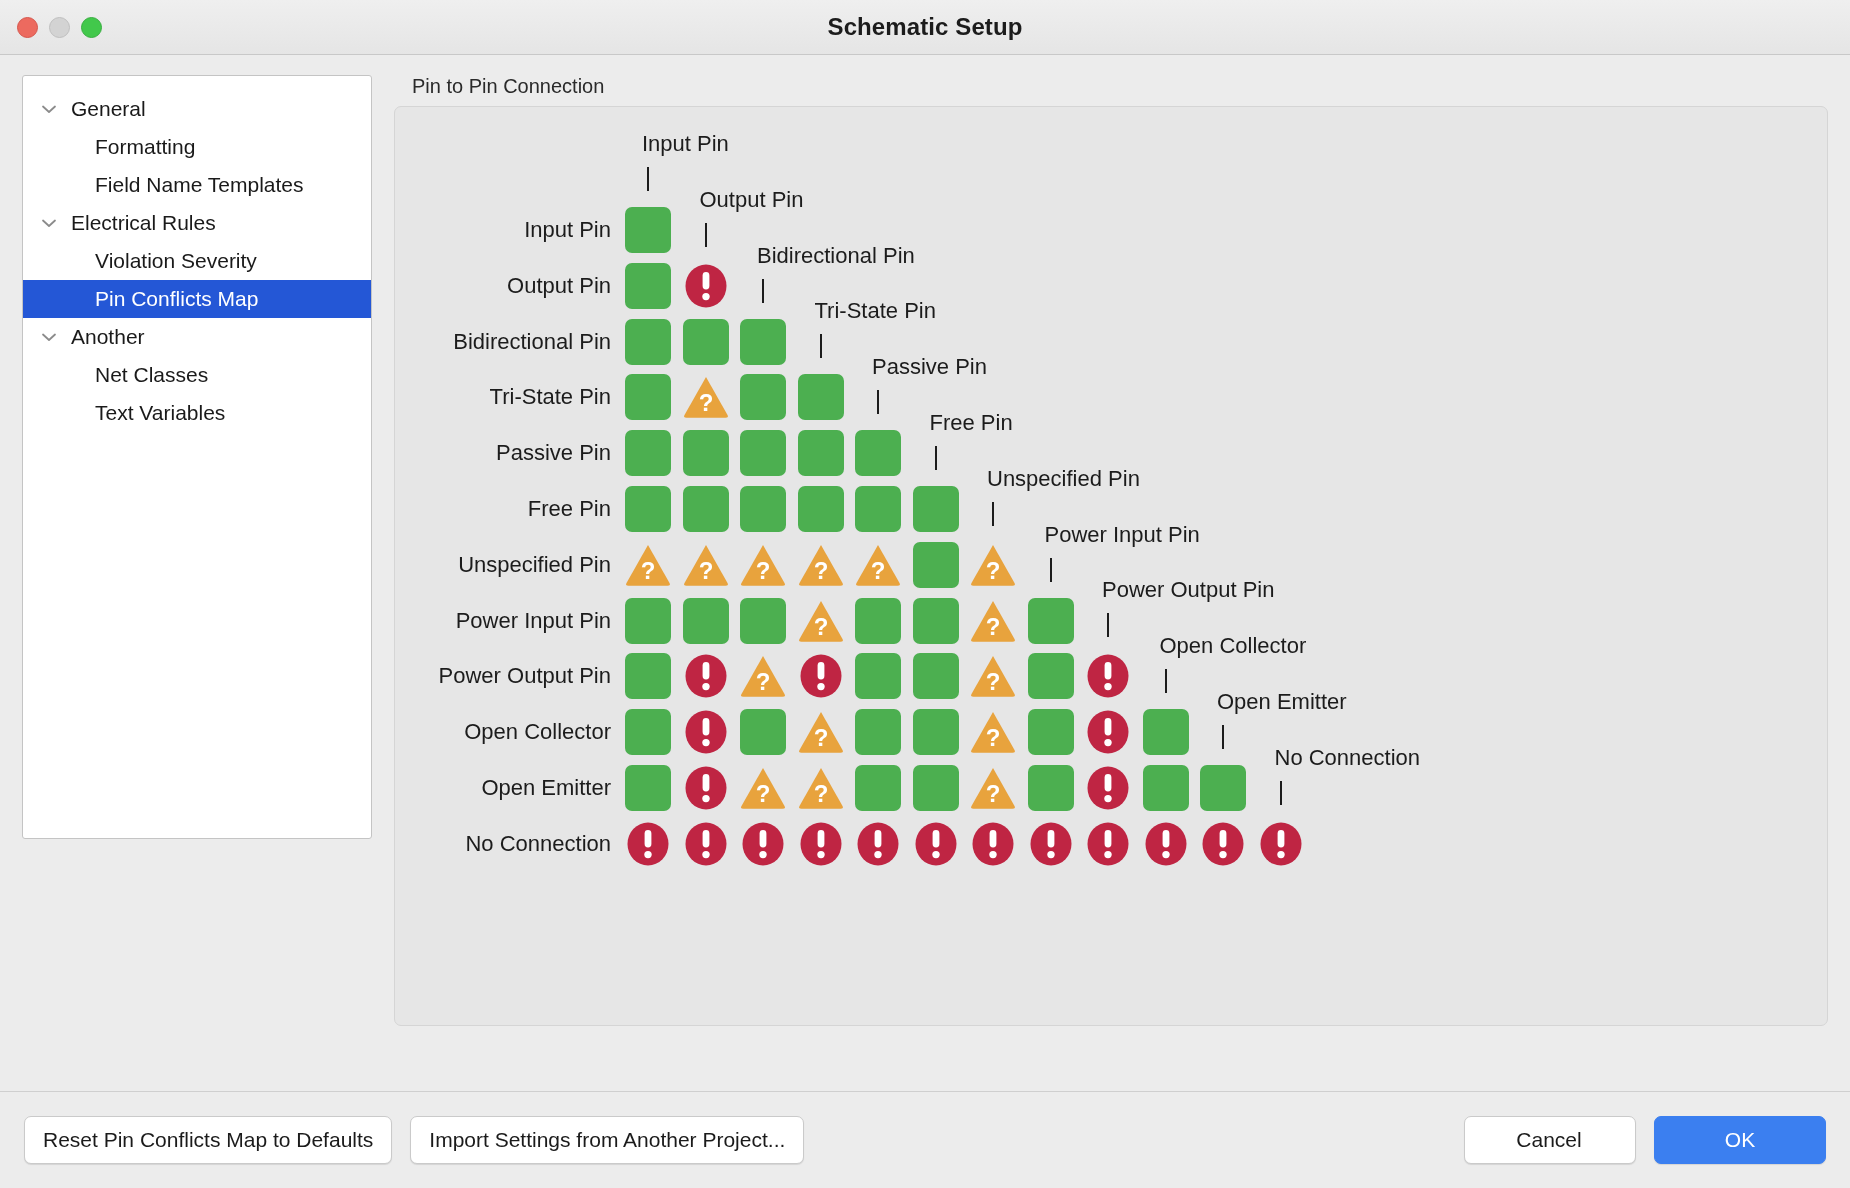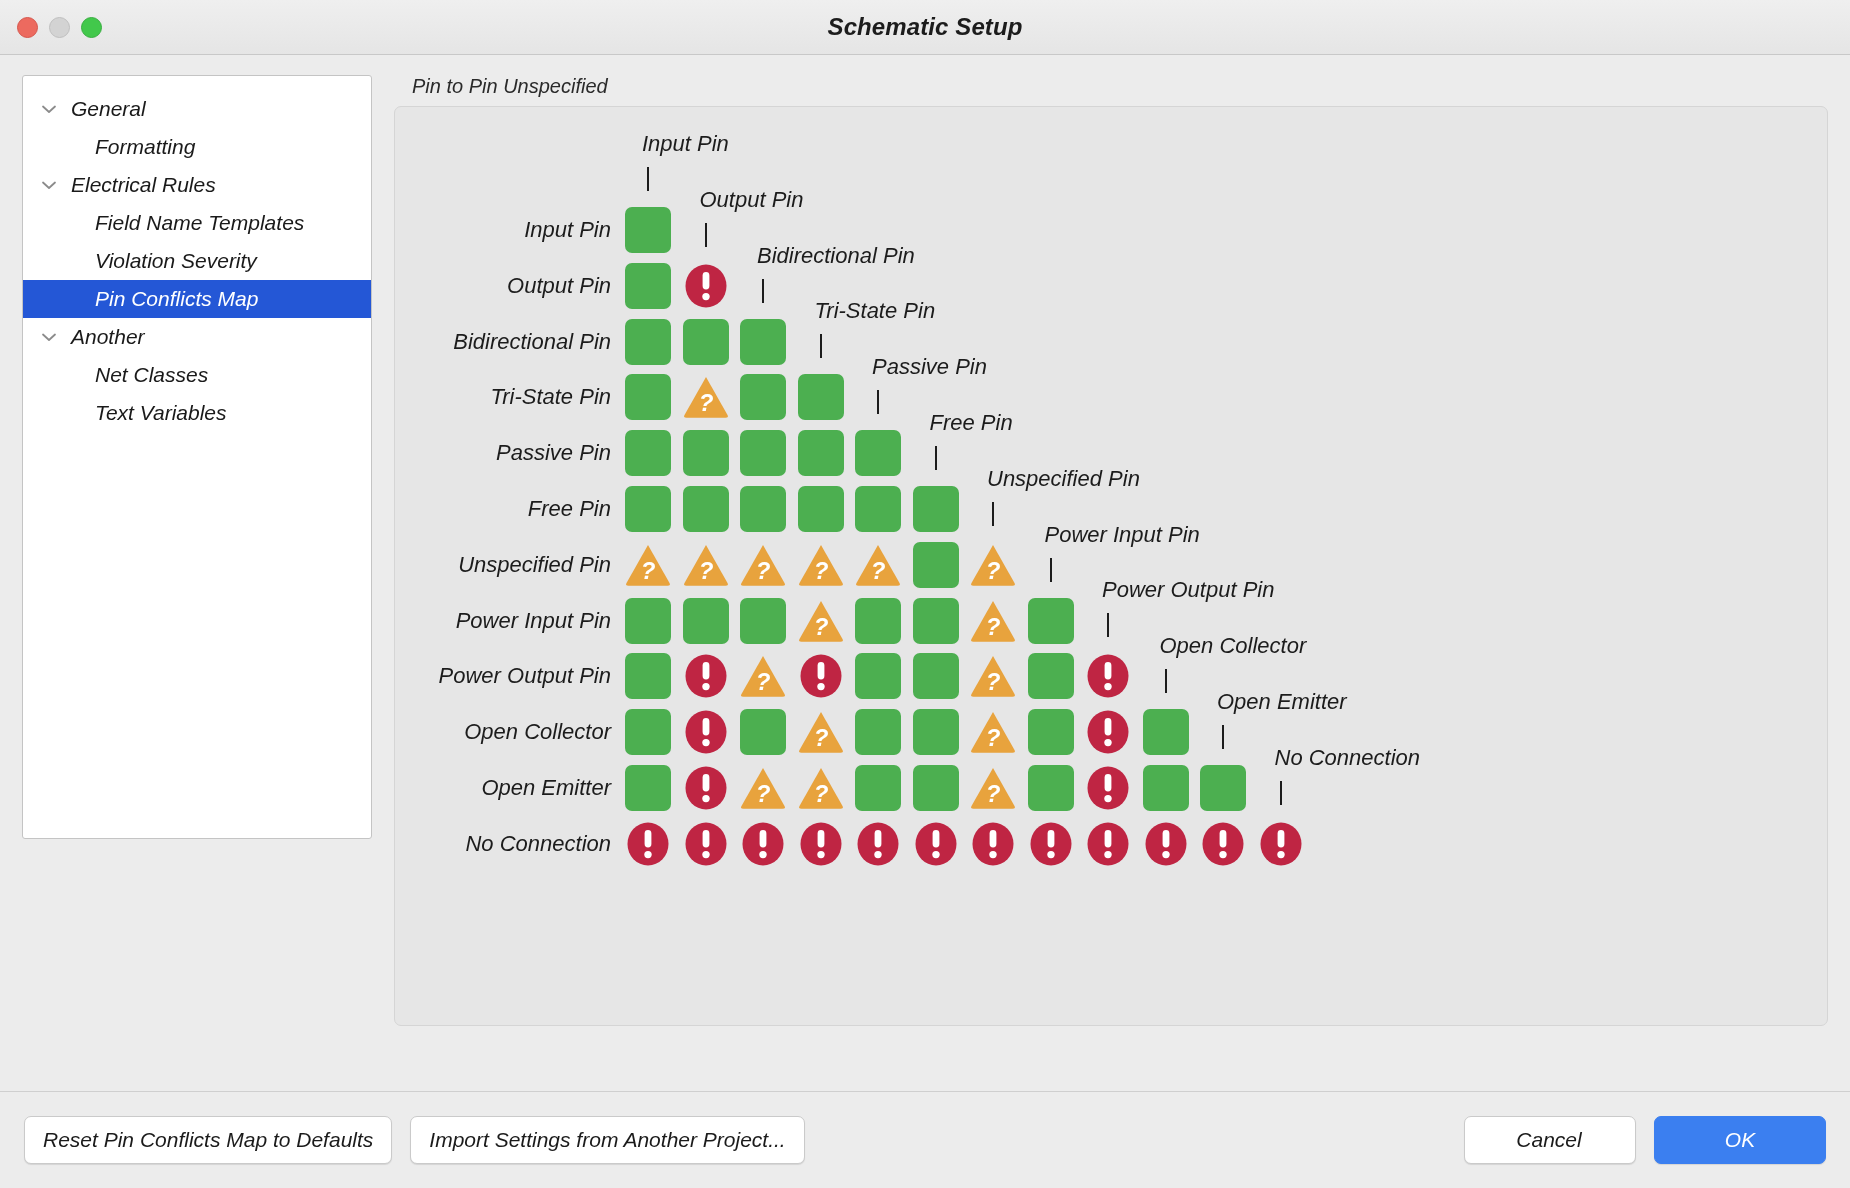--- a/index.html
+++ b/index.html
@@ -9,21 +9,20 @@
     overflow: hidden;
     background: #ffffff;
     font-family: "Liberation Sans", sans-serif;
   }
   .window {
     position: relative;
     width: 1850px; height: 1188px;
     background: #ececec;
     display: flex;
     flex-direction: column;
-    font-style: italic;
   }
   
   .titlebar {
     position: relative;
     height: 55px;
     background: linear-gradient(#efefef, #e5e5e5);
     border-bottom: 1px solid #c8c8c8;
     flex: 0 0 55px;
     display: flex;
     align-items: center;
@@ -191,32 +190,32 @@
           <span class="twisty">
             <svg width="20" height="20" viewBox="0 0 20 20">
               <path d="M4 7.5 L10 13 L16 7.5" fill="none" stroke="#8b8b8b" stroke-width="1.8" stroke-linecap="round" stroke-linejoin="round"></path>
             </svg>
           </span>
           <span class="tree-label-parent">General</span>
         </div>
         <div class="tree-item child">
           <span>Formatting</span>
         </div>
+        <div class="tree-item child">
+          <span>Field Name Templates</span>
+        </div>
         <div class="tree-item">
           <span class="twisty">
             <svg width="20" height="20" viewBox="0 0 20 20">
               <path d="M4 7.5 L10 13 L16 7.5" fill="none" stroke="#8b8b8b" stroke-width="1.8" stroke-linecap="round" stroke-linejoin="round"></path>
             </svg>
           </span>
           <span class="tree-label-parent">Electrical Rules</span>
         </div>
         <div class="tree-item child">
-          <span>Field Name Templates</span>
-        </div>
-        <div class="tree-item child">
           <span>Violation Severity</span>
         </div>
         <div class="tree-item child selected">
           <span>Pin Conflicts Map</span>
         </div>
         <div class="tree-item">
           <span class="twisty">
             <svg width="20" height="20" viewBox="0 0 20 20">
               <path d="M4 7.5 L10 13 L16 7.5" fill="none" stroke="#8b8b8b" stroke-width="1.8" stroke-linecap="round" stroke-linejoin="round"></path>
             </svg>
@@ -225,21 +224,21 @@
         </div>
         <div class="tree-item child">
           <span>Net Classes</span>
         </div>
         <div class="tree-item child">
           <span>Text Variables</span>
         </div>
       </div>
 
     <div class="main">
-      <div class="group-label">Pin to Pin Unspecified</div>
+      <div class="group-label">Pin to Pin Connection</div>
       <div class="matrix-panel">
         <div class="matrix" id="matrix">
             <div class="m-rowlbl" style="left: 0px; width: 216px; top: 110px;">Input Pin</div>
             <div class="m-colhdr" style="left: 253px; top: 24px; transform: translateX(-6px);">Input Pin</div>
             <div class="m-tick" style="left: 252px; top: 60px;"></div>
             <div class="cell" style="left: 230px; top: 100px;">
               <svg width="46" height="46" viewBox="0 0 46 46">
                 <rect x="0" y="0" width="46" height="46" rx="7" ry="7" fill="#4caf50"></rect>
               </svg>
             </div>

